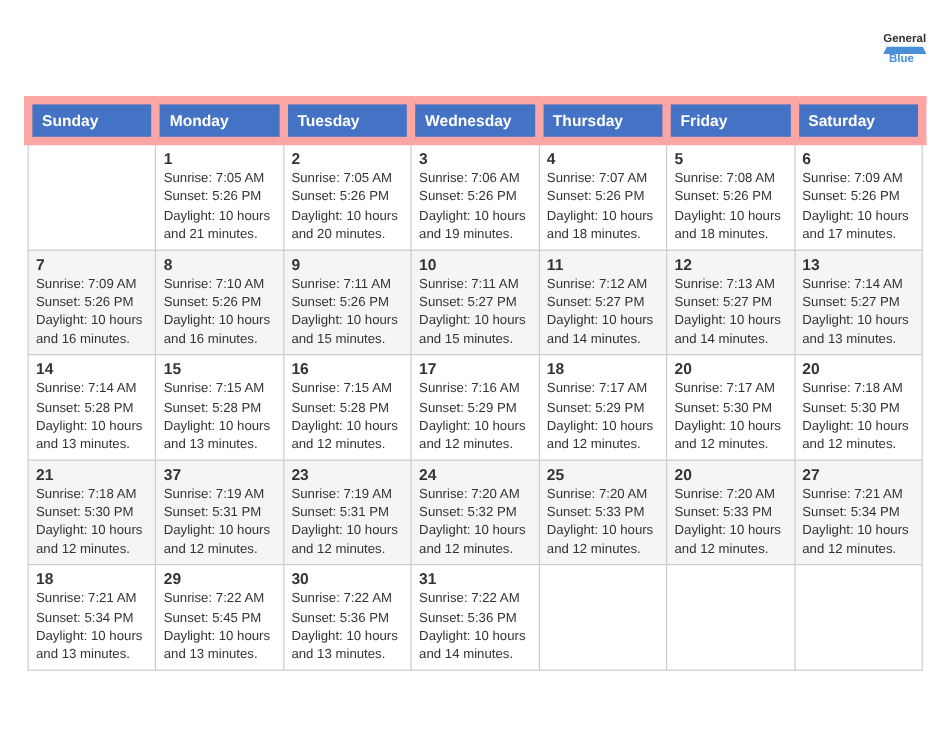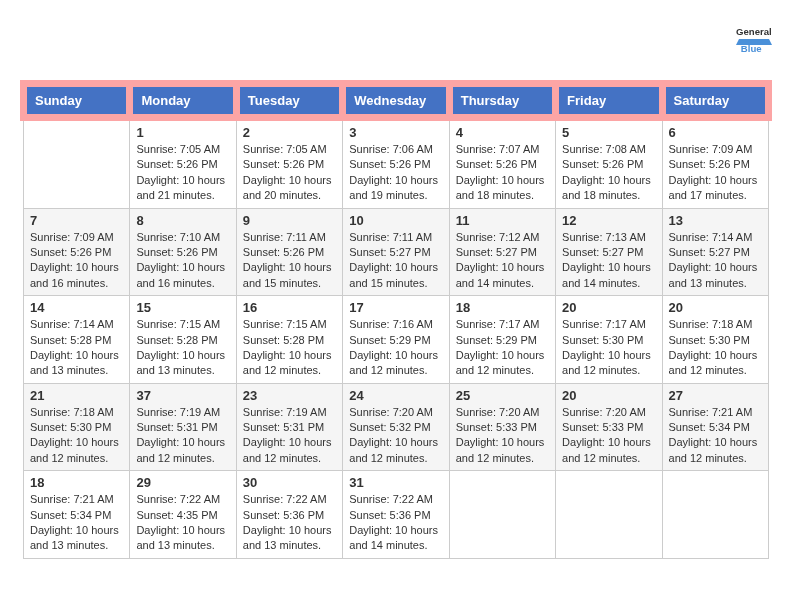--- a/index.html
+++ b/index.html
@@ -335,21 +335,21 @@
         <div class="day-detail">
           <span>Sunrise: 7:21 AM</span><br>
           <span>Sunset: 5:34 PM</span><br>
           <span>Daylight: 10 hours and 13 minutes.</span>
         </div>
       </td>
         <td>
         <span class="day-num">29</span>
         <div class="day-detail">
           <span>Sunrise: 7:22 AM</span><br>
-          <span>Sunset: 4:35 PM</span><br>
+          <span>Sunset: 5:45 PM</span><br>
           <span>Daylight: 10 hours and 13 minutes.</span>
         </div>
       </td>
         <td>
         <span class="day-num">30</span>
         <div class="day-detail">
           <span>Sunrise: 7:22 AM</span><br>
           <span>Sunset: 5:36 PM</span><br>
           <span>Daylight: 10 hours and 13 minutes.</span>
         </div>

